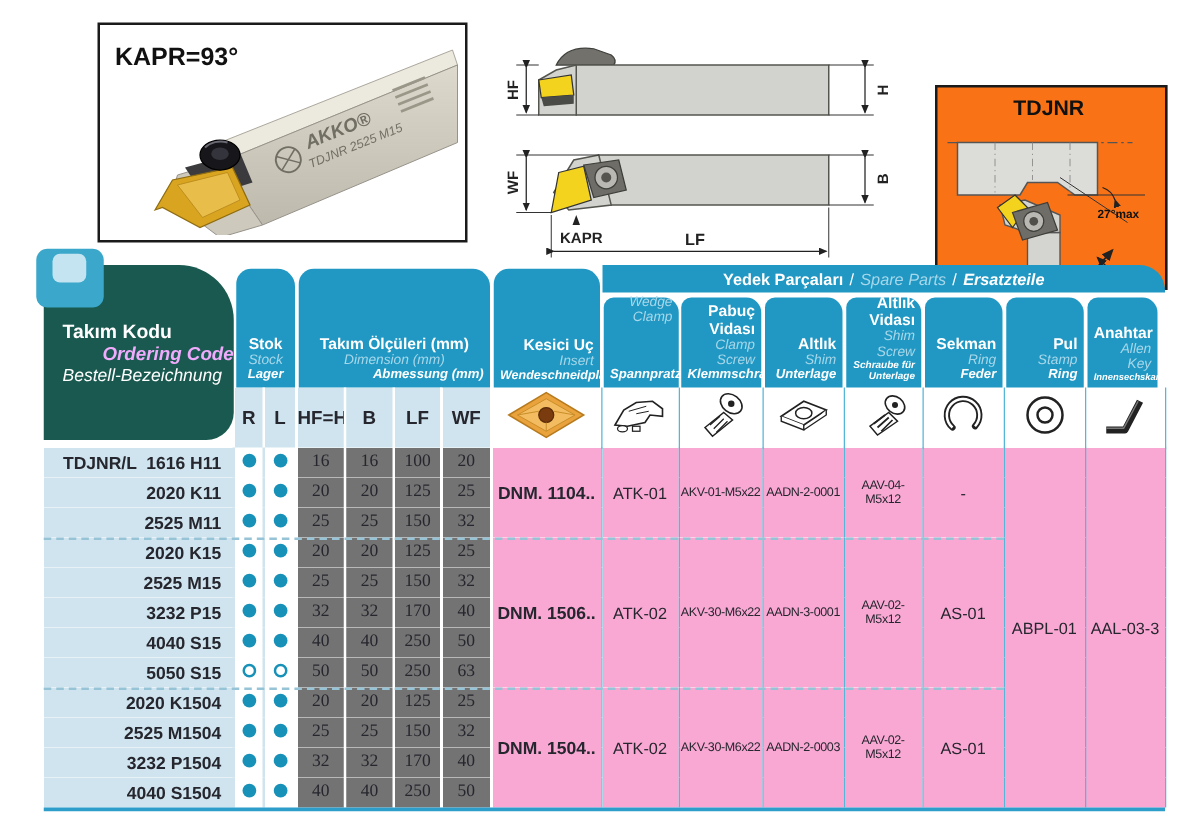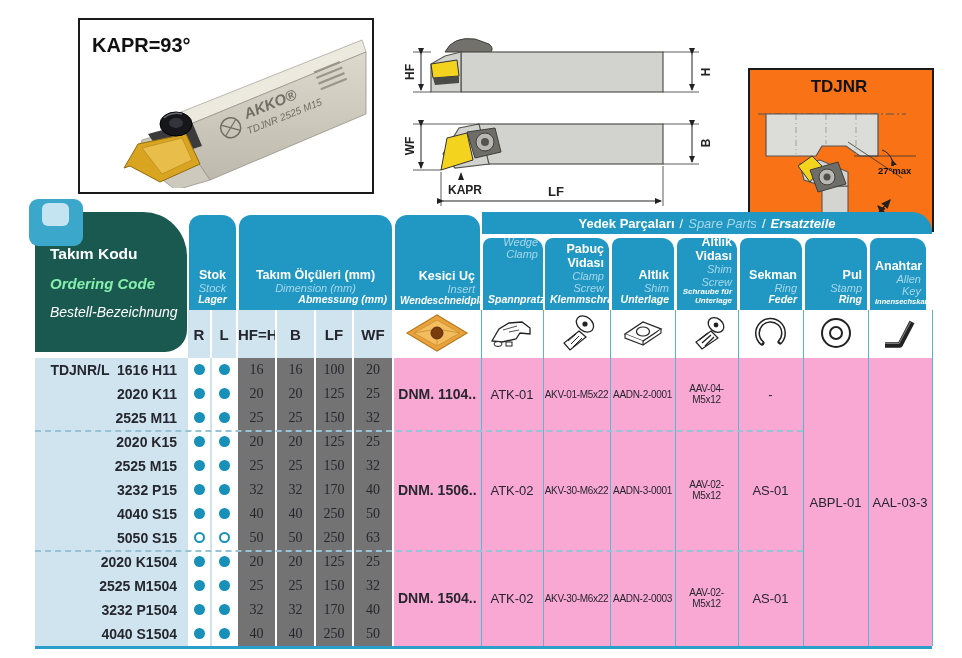--- a/index.html
+++ b/index.html
@@ -8,23 +8,23 @@
   .abs{position:absolute;}
   
   #photo-box{left:78px;top:18px;width:292px;height:172px;border:2px solid #1a1a1a;background:#fff;}
   #drawing-box{left:401px;top:12px;width:336px;height:198px;}
   #detail-box{left:748px;top:24px;width:182px;height:160px;border:2px solid #1a1a1a;background:#f97316;margin-top:44px;}
   
   #tablewrap{left:35px;top:212px;width:897px;height:440px;}
   #tab-icon{left:-6px;top:-13px;width:54px;height:47px;background:#3aa7cb;border-radius:9px;z-index:6;}
   #tab-icon .inner{position:absolute;left:13px;top:4px;width:27px;height:23px;background:#c3e4f0;border-radius:6px;}
   #code-head{left:0;top:0;width:152px;height:140px;background:#19594f;border-radius:6px 44px 22px 0;z-index:5;
-             color:#fff;display:flex;flex-direction:column;justify-content:center;padding-left:15px;box-sizing:border-box;gap:12px;}
+             color:#fff;display:flex;flex-direction:column;justify-content:center;padding-left:15px;box-sizing:border-box;}
   #code-head .l1{font-weight:bold;font-size:15.5px;}
-  #code-head .l2{font-weight:bold;font-style:italic;font-size:15px;color:#86efac;}
+  #code-head .l2{font-weight:bold;font-style:italic;font-size:15px;color:#f0abfc;text-align:right;}
   #code-head .l3{font-style:italic;font-size:14px;}
   .hblock{position:absolute;background:#2098c3;color:#fff;display:flex;flex-direction:column;justify-content:flex-end;
           box-sizing:border-box;padding:0 5px 4px 5px;line-height:1.12;}
   .hblock .tr{font-weight:bold;font-size:12.5px;}
   .hblock .en{font-style:italic;font-size:11px;color:#a7d7ea;}
   .hblock .de{font-style:italic;font-weight:bold;font-size:10.5px;}
   .hb-top{top:3px;height:95px;border-radius:12px 14px 0 0;}
   .hb-sp{top:26px;height:72px;border-radius:8px 12px 0 0;text-align:right;}
   .ctr{text-align:center;} .rgt{text-align:right;}
   #banner{left:447px;top:0;width:450px;height:22px;background:#2098c3;border-radius:0 20px 0 0;

